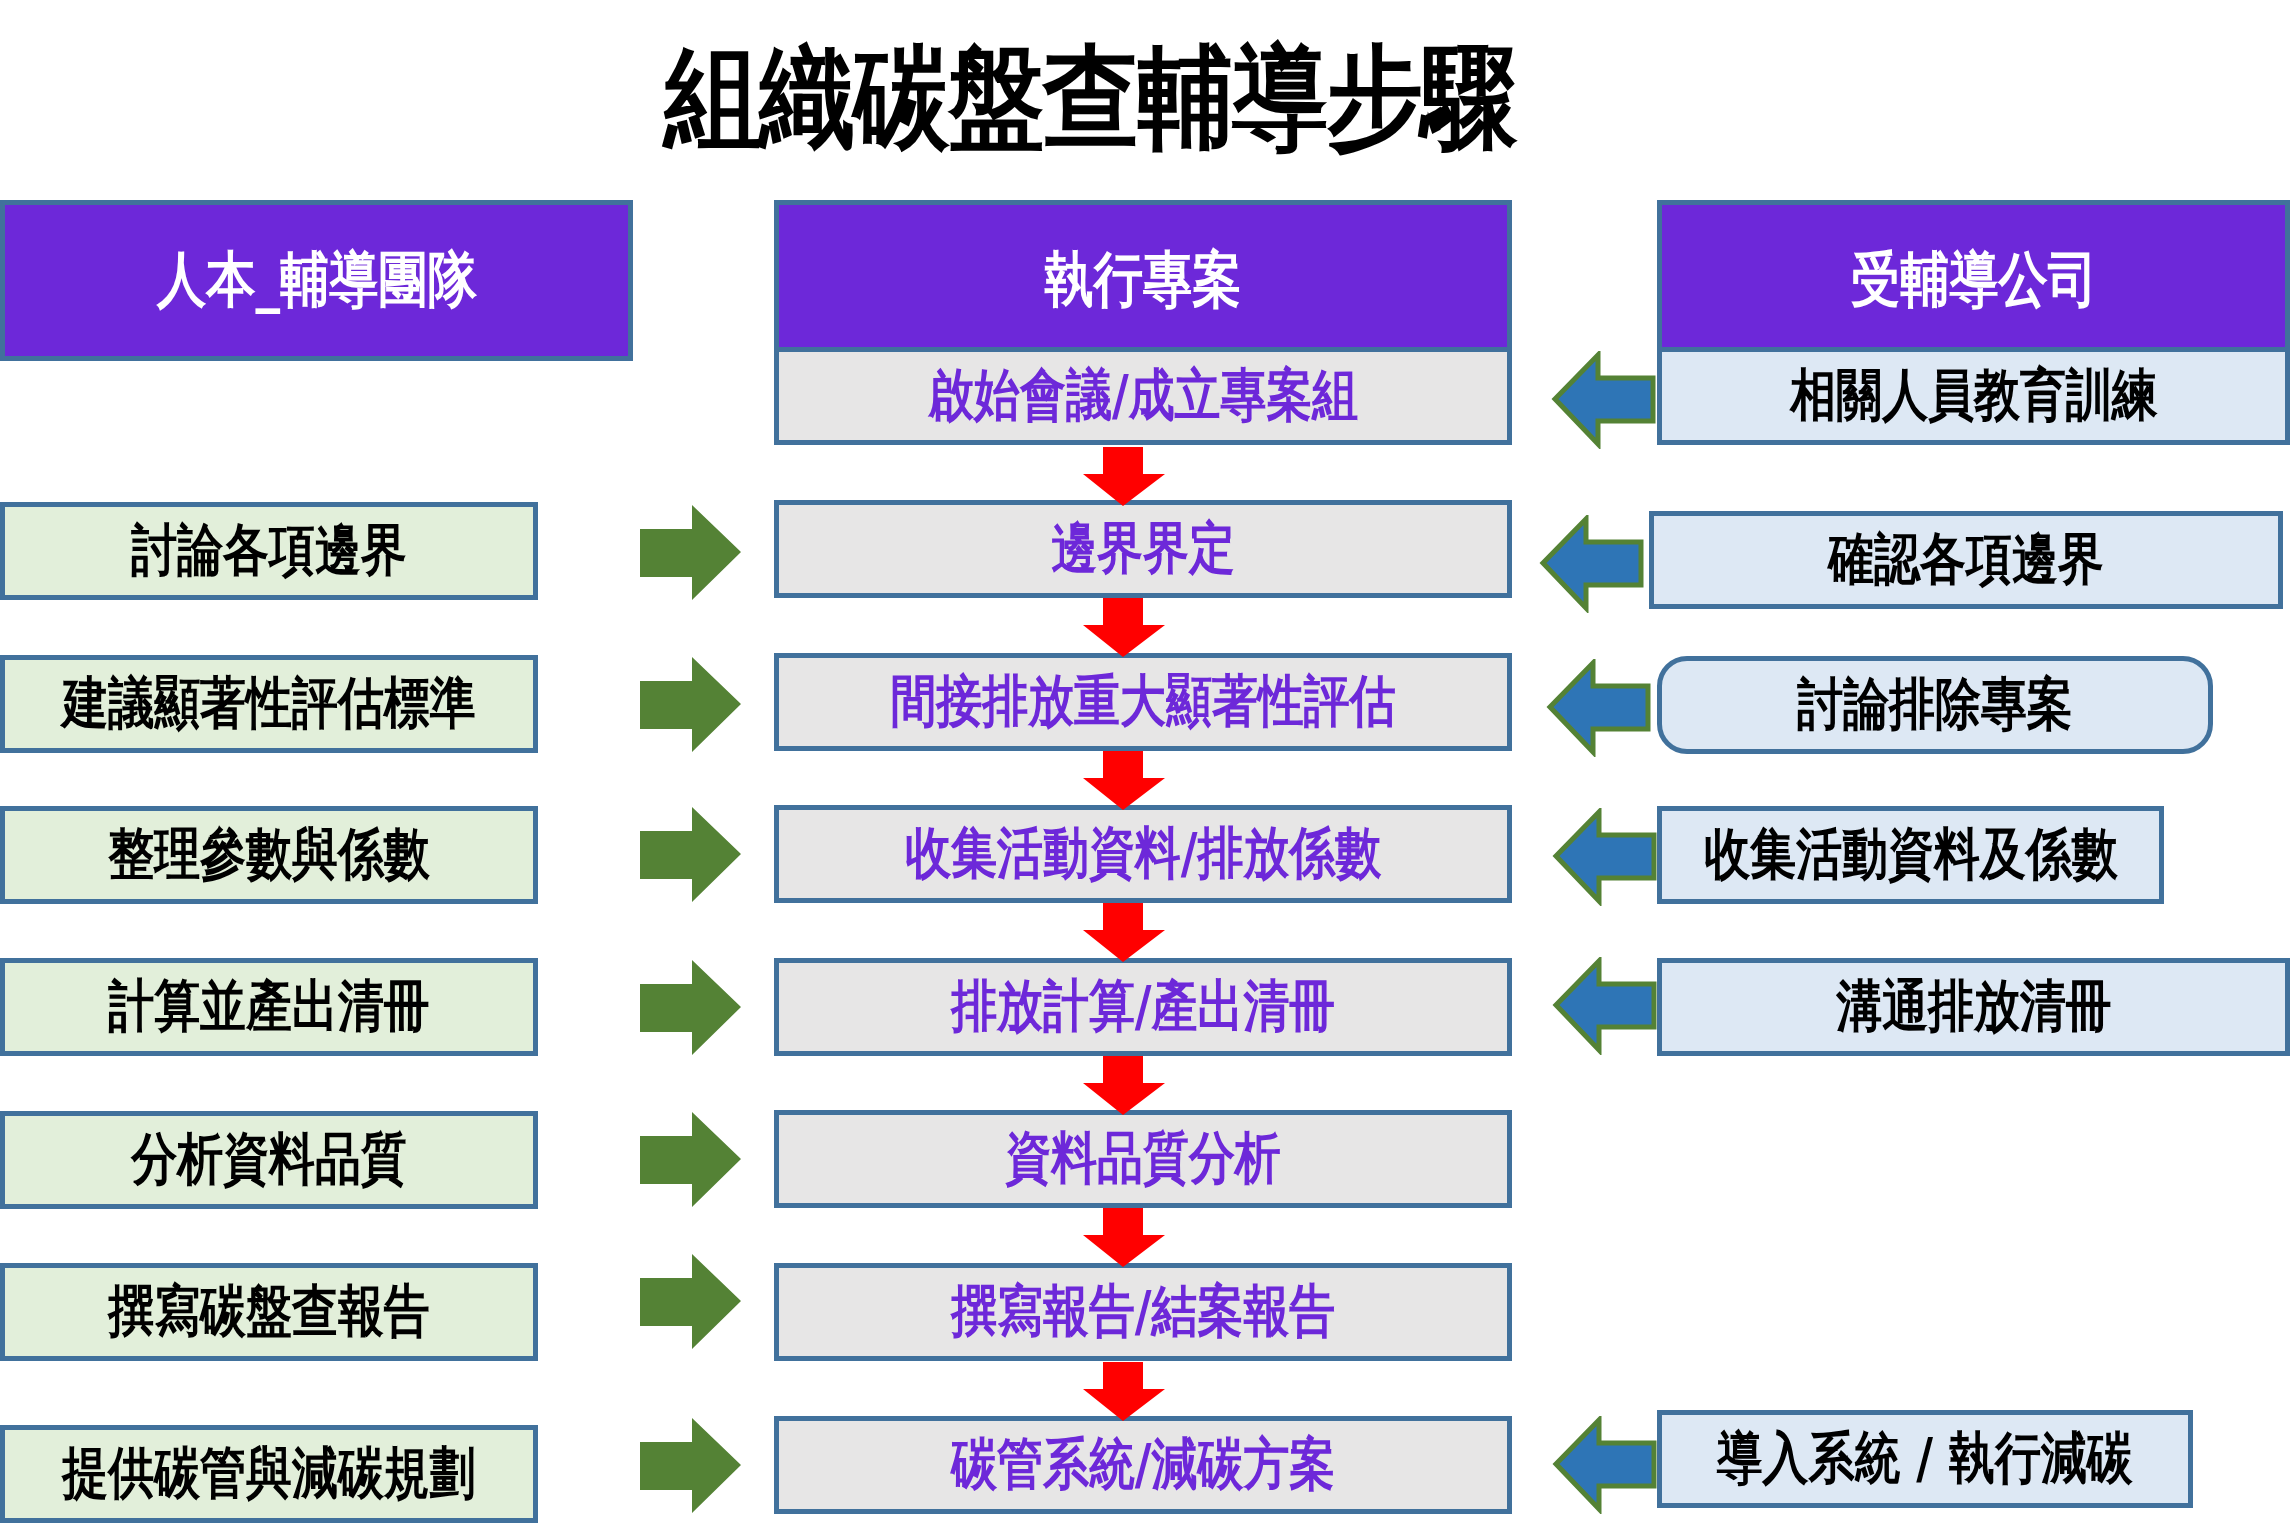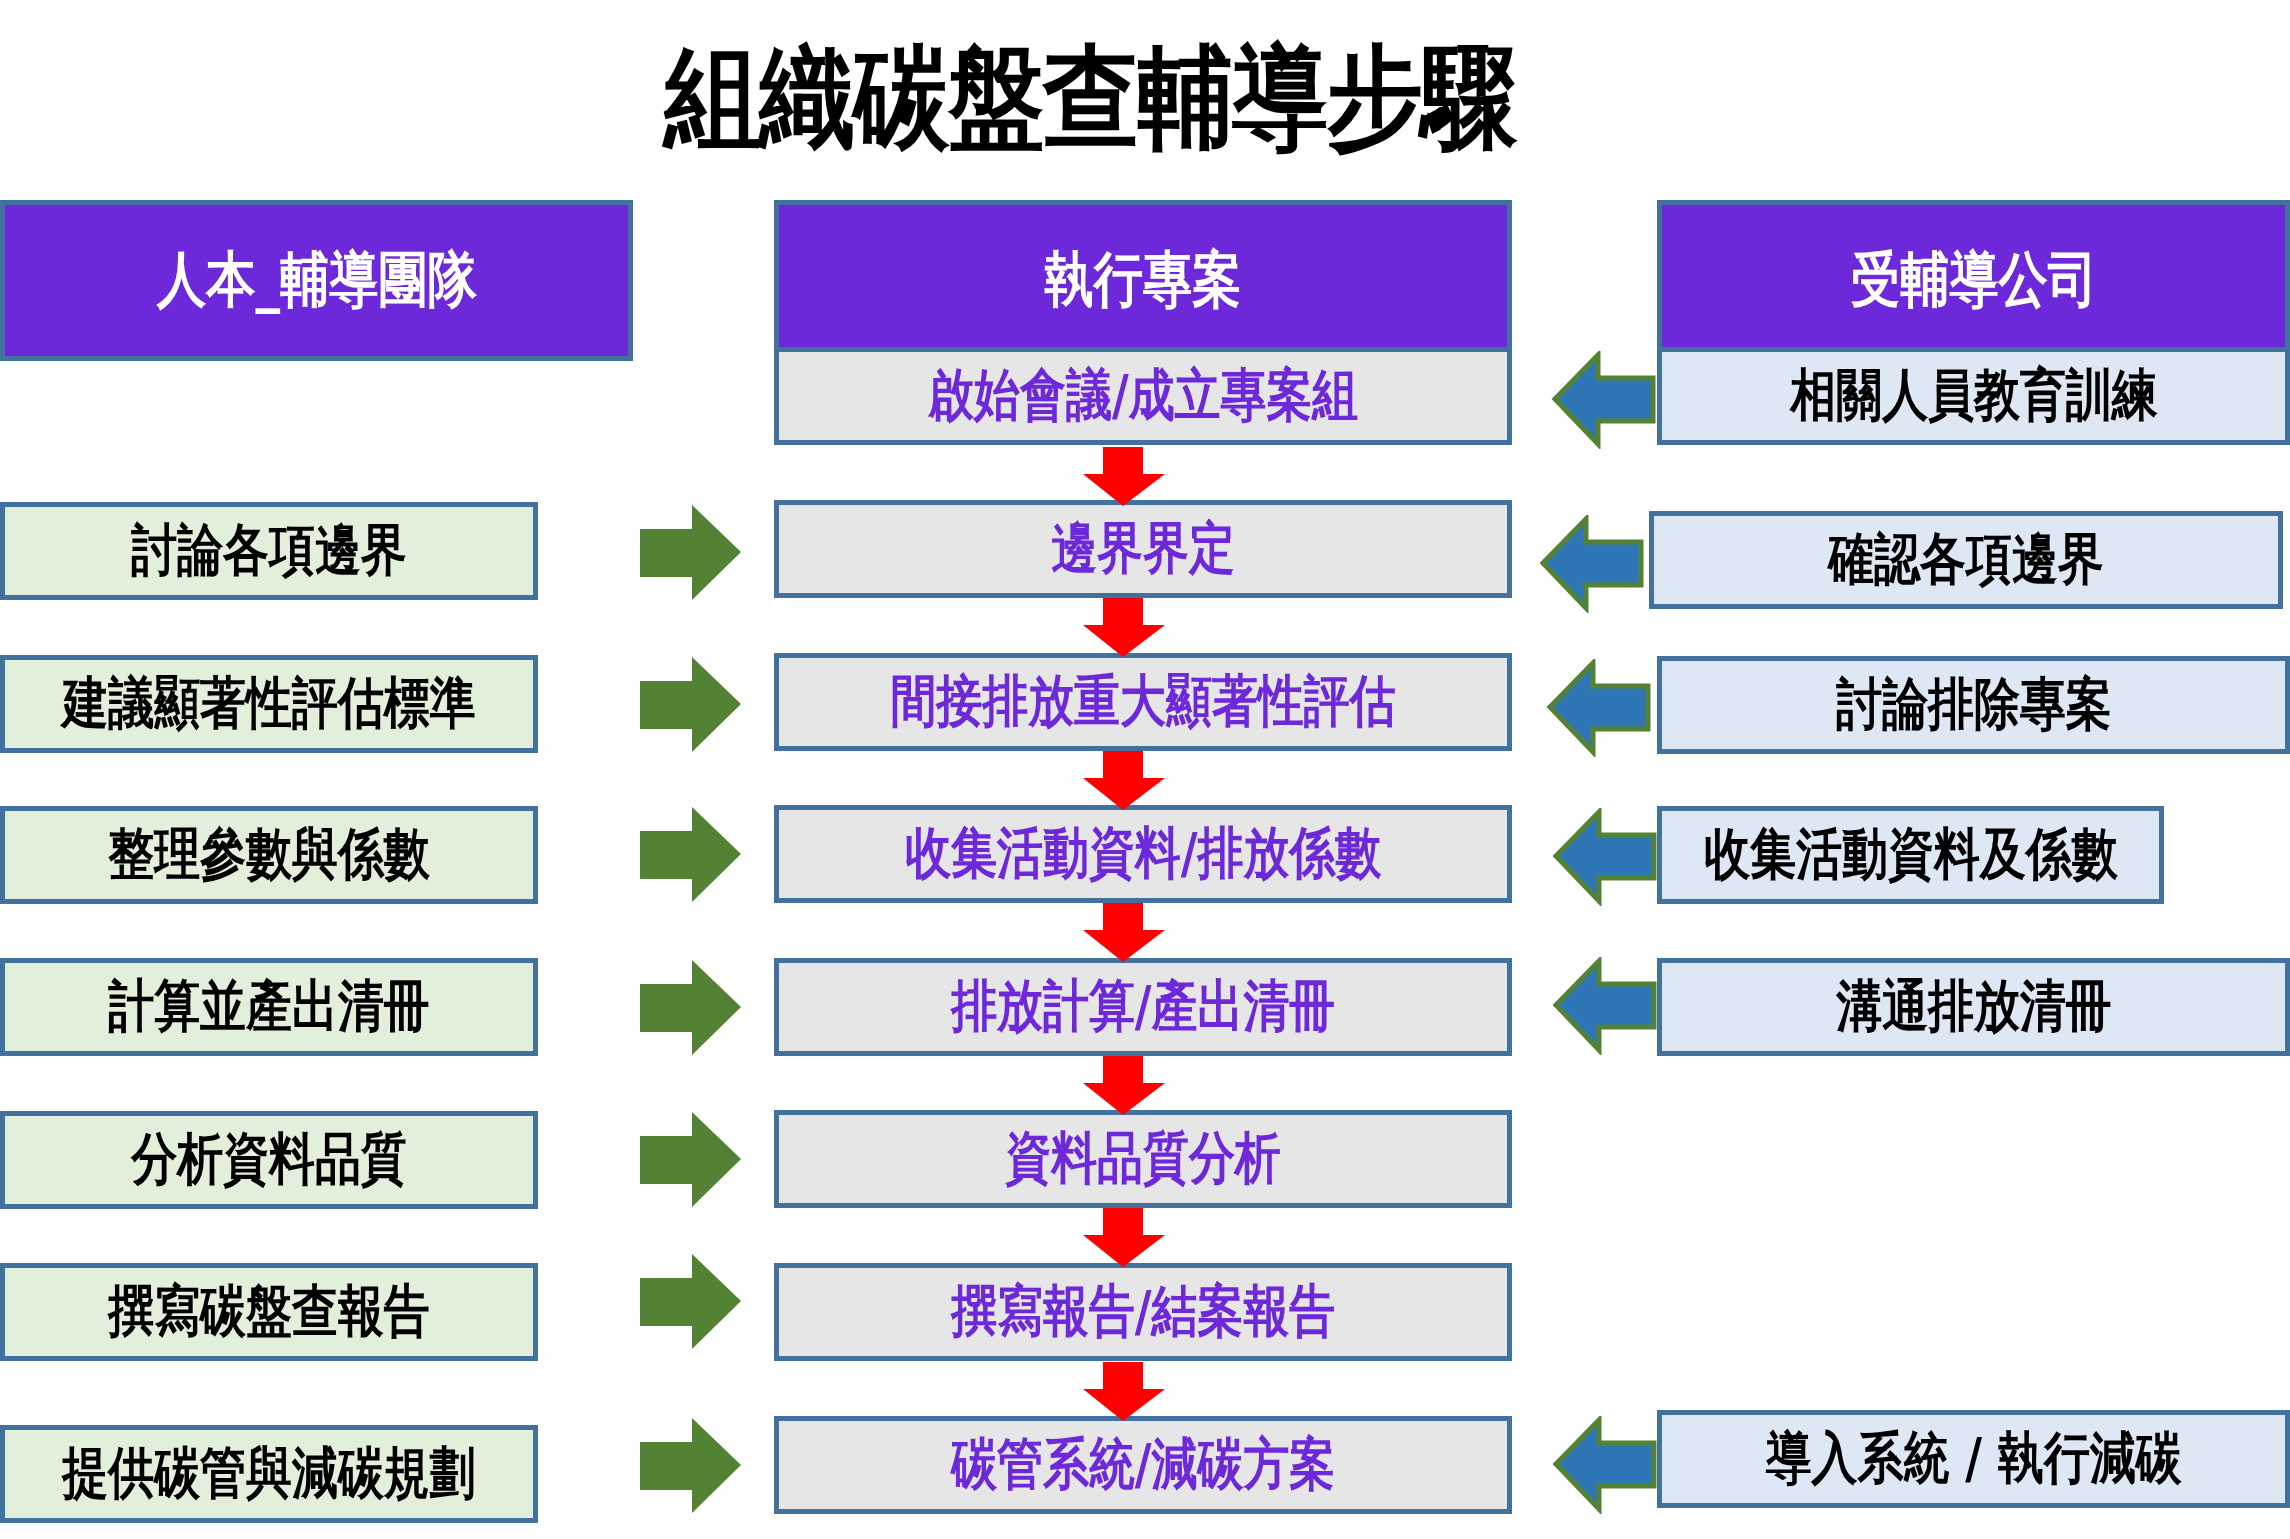--- a/index.html
+++ b/index.html
@@ -79,30 +79,30 @@
 <div class="box lft" style="top:1425px;">
     <span>提供碳管與減碳規劃</span>
   </div>
 
 <div class="box rgt" style="top:347px;left:1657px;width:633px;">
     <span>相關人員教育訓練</span>
   </div>
 <div class="box rgt" style="top:511px;left:1649px;width:634px;">
     <span>確認各項邊界</span>
   </div>
-<div class="box rgt" style="top:656px;left:1657px;width:633px;">
+<div class="box rgt" style="top:656px;left:1657px;width:556px;border-radius:30px;">
     <span>討論排除專案</span>
   </div>
 <div class="box rgt" style="top:806px;left:1657px;width:507px;">
     <span>收集活動資料及係數</span>
   </div>
 <div class="box rgt" style="top:958px;left:1657px;width:633px;">
     <span>溝通排放清冊</span>
   </div>
-<div class="box rgt" style="top:1410px;left:1657px;width:633px;">
+<div class="box rgt" style="top:1410px;left:1657px;width:536px;">
     <span>導入系統 / 執行減碳</span>
   </div>
 
 <svg class="arrow" style="left:1081px;top:447px;" width="86" height="60" viewBox="0 0 86 60">
     <polygon points="22,0 62,0 62,27 84,27 42,59 2,27 22,27" fill="#ff0000"></polygon>
   </svg>
 <svg class="arrow" style="left:1081px;top:598px;" width="86" height="60" viewBox="0 0 86 60">
     <polygon points="22,0 62,0 62,27 84,27 42,59 2,27 22,27" fill="#ff0000"></polygon>
   </svg>
 <svg class="arrow" style="left:1081px;top:751px;" width="86" height="60" viewBox="0 0 86 60">

